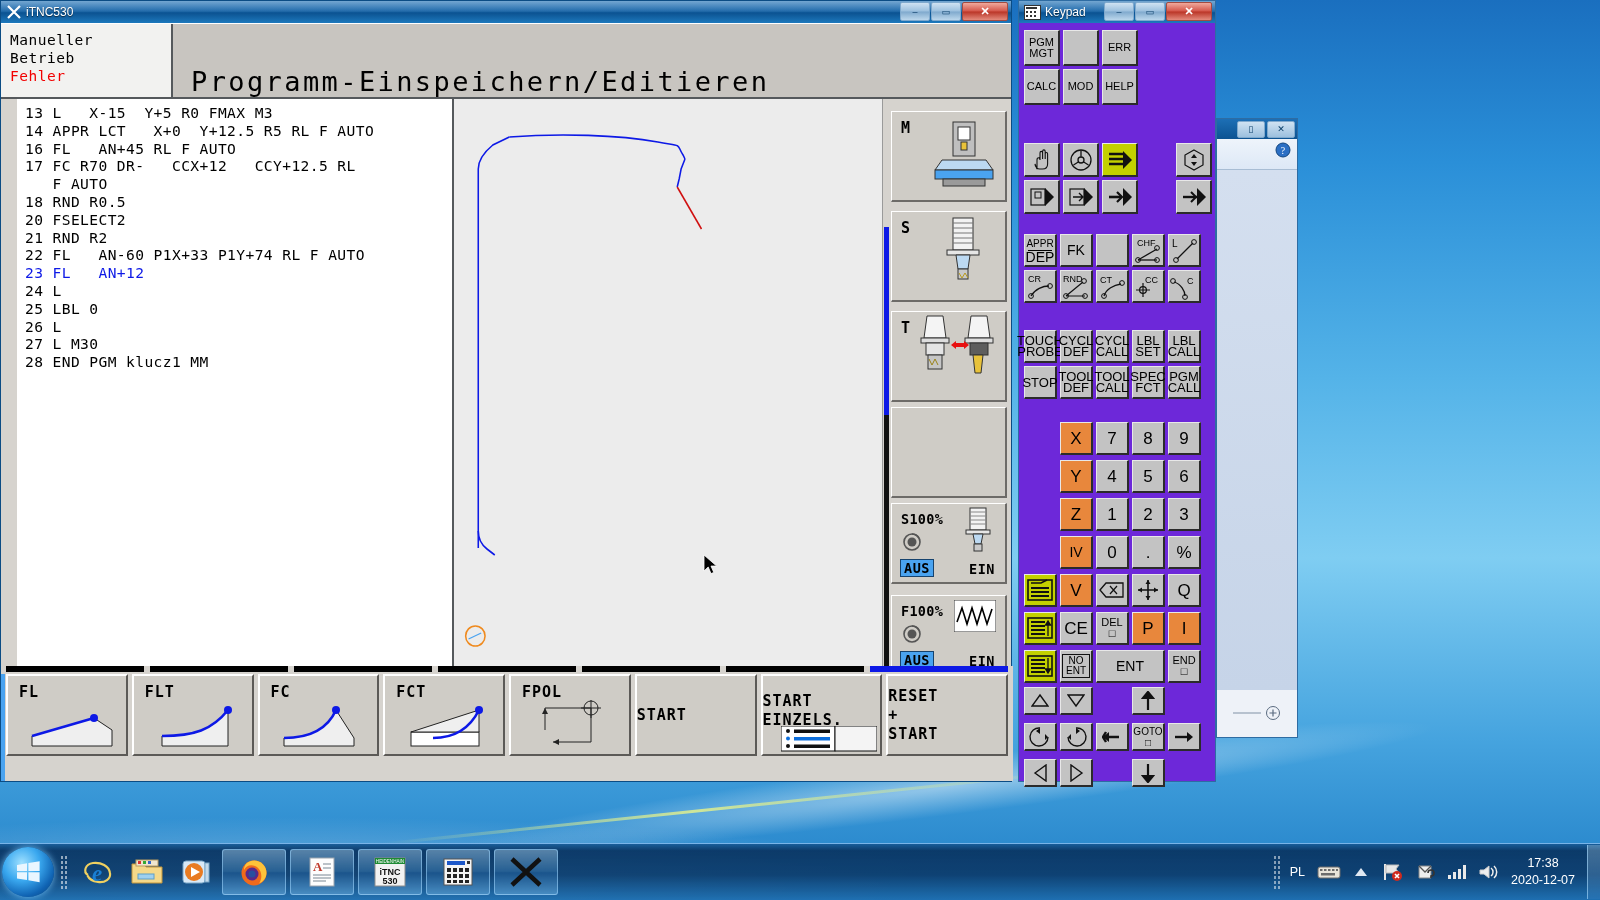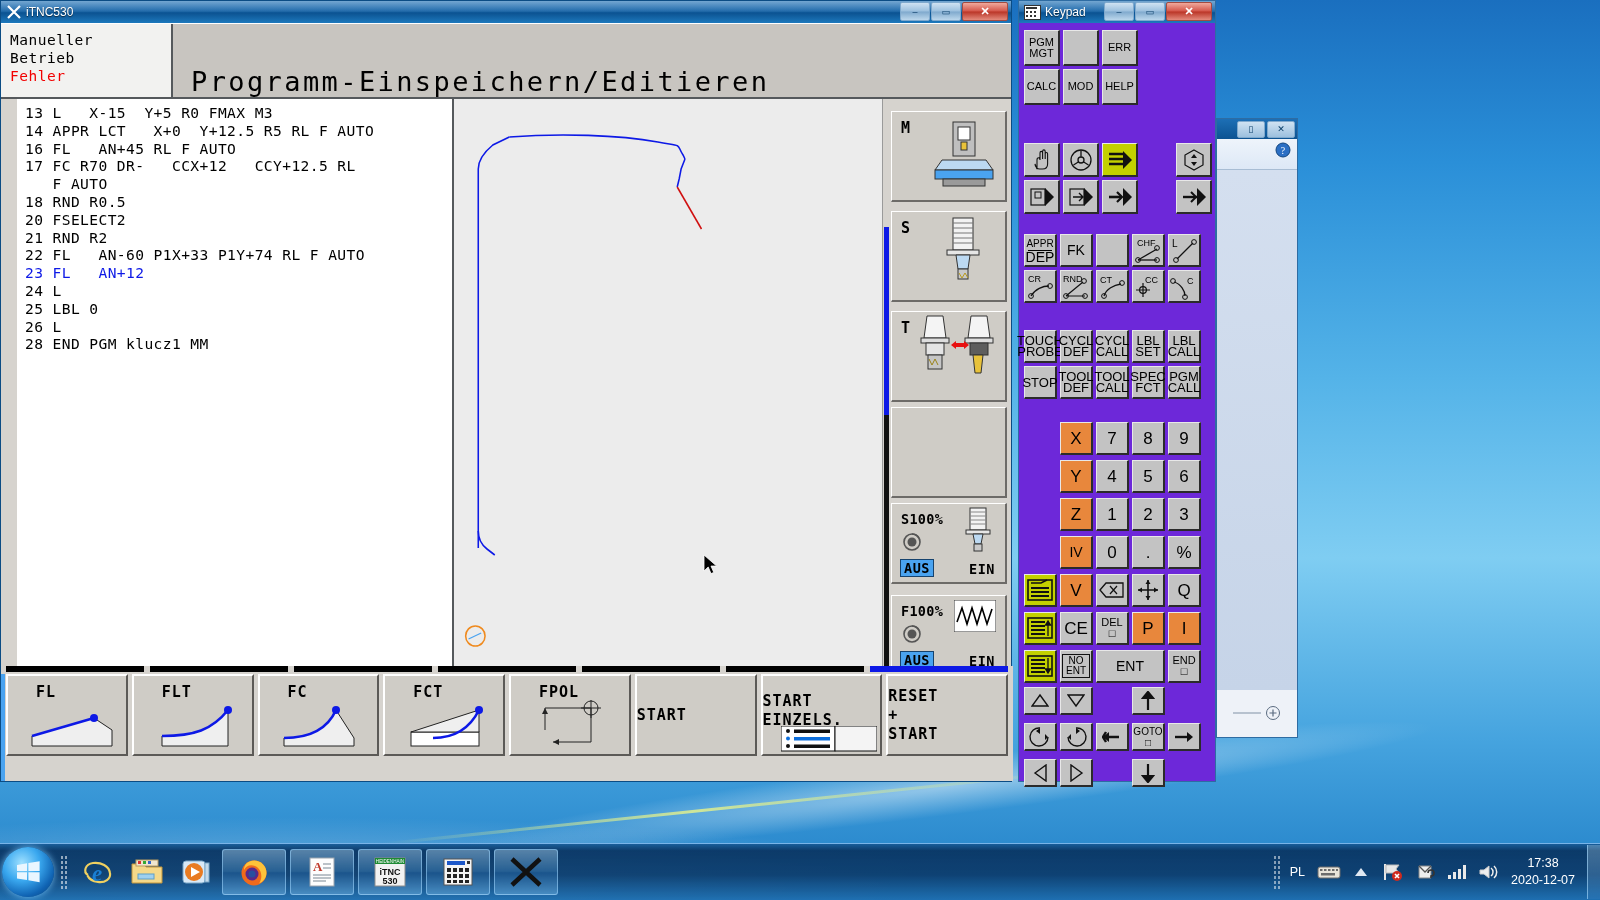--- a/index.html
+++ b/index.html
@@ -84,21 +84,21 @@
   #sk-marks{display:flex;height:6px;margin:0 5px;}
   #sk-marks .m{flex:1;background:#000;margin-right:6px;}
   #sk-marks .m:last-child{margin-right:0;}
   #sk-marks .m.blue{background:#0d19e6;}
   #sk-row{display:flex;gap:4px;padding:0 5px;height:82px;margin-top:2px;}
   .skey{flex:1;background:#cfccc6;border-top:2px solid #fff;border-left:2px solid #fff;
      border-right:2px solid #5c5a57;border-bottom:2px solid #5c5a57;position:relative;
      display:flex;align-items:flex-start;justify-content:center;}
   .skey .kl{font-family:"DejaVu Sans Mono","Liberation Mono",monospace;font-size:15px;
      font-weight:bold;color:#000;letter-spacing:1px;}
-  .skey.lefttxt .kl{position:absolute;left:28px;top:7px;}
+  .skey.lefttxt .kl{position:absolute;left:11px;top:7px;}
   .skey.ctr{flex-direction:column;justify-content:center;gap:1px;}
   .skey svg{position:absolute;}
   #sk-left-edge{position:absolute;left:0;top:8px;width:4px;height:107px;background:#4aa3f0;}
 
   
   #keypad{position:absolute;left:1018px;top:0;width:198px;height:782px;
      background:#6d28d9;border:1px solid #2e6ca3;box-sizing:border-box;}
   #kp-titlebar{height:22px;
      background:linear-gradient(180deg,#1d6fb5 0%,#1462a6 45%,#0c5392 55%,#1d79bd 100%);
      display:flex;align-items:center;position:relative;}
@@ -229,20 +229,21 @@
         <div class="ln">17 FC R70 DR-   CCX+12   CCY+12.5 RL</div>
         <div class="ln">   F AUTO</div>
         <div class="ln">18 RND R0.5</div>
         <div class="ln">20 FSELECT2</div>
         <div class="ln">21 RND R2</div>
         <div class="ln">22 FL   AN-60 P1X+33 P1Y+74 RL F AUTO</div>
         <div class="ln sel">23 FL   AN+12</div>
         <div class="ln">24 L</div>
         <div class="ln">25 LBL 0</div>
         <div class="ln">26 L</div>
+        <div class="ln">27 L M30</div>
         <div class="ln">28 END PGM klucz1 MM</div>
       </div>
 
     <div id="graph-pane">
       <svg width="100%" height="100%" viewBox="0 0 441 590" preserveAspectRatio="none">
         <path d="M25 450 C25 455 26 462 34 468 L42 474" fill="none" stroke="#0d19e6" stroke-width="1.6" transform="translate(0,-18)"></path>
         <path d="M25 449 L25 70 C25 62 30 54 40 46 L57 38" fill="none" stroke="#0d19e6" stroke-width="1.6"></path>
         <path d="M57 38 C110 34 170 36 210 43 C238 48 228 44 236 56 L238 60" fill="none" stroke="#0d19e6" stroke-width="1.6"></path>
         <path d="M238 60 L234 70 L232 80 L230 88" fill="none" stroke="#0d19e6" stroke-width="1.6"></path>
         <path d="M230 88 L255 130" fill="none" stroke="#d01010" stroke-width="1.6"></path>

